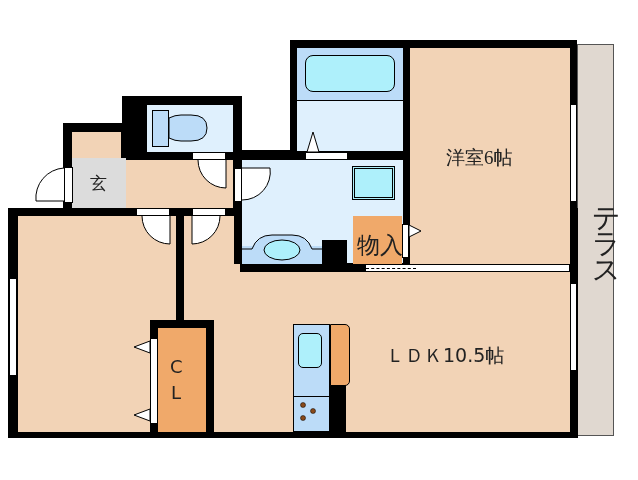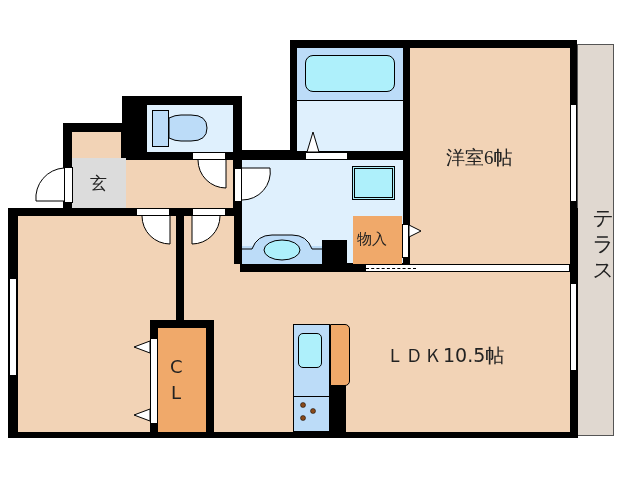--- a/index.html
+++ b/index.html
@@ -13,21 +13,21 @@
   .terrace{background:#e0d8d0;border:1px solid #555;}
   .label{position:absolute;color:#222;font-size:19px;white-space:nowrap;}
   svg{position:absolute;overflow:visible;}
 </style>
 </head>
 <body>
 
 <div class="abs" style="left:0;top:0;width:638px;height:480px;">
 
   <div class="abs terrace" style="left:577px;top:44px;width:37px;height:392px;"></div>
-  <div class="label" style="left:592px;top:205px;width:22px;font-size:21px;line-height:26px;white-space:normal;text-align:right;">テラス</div>
+  <div class="label" style="left:592px;top:205px;width:22px;font-size:28px;line-height:26px;white-space:normal;text-align:center;">テラス</div>
 
   <div class="abs wall" style="left:290px;top:40px;width:287px;height:234px;"></div>
   <div class="abs wall" style="left:8px;top:208px;width:570px;height:230px;"></div>
   <div class="abs wall" style="left:122px;top:96px;width:120px;height:66px;"></div>
   <div class="abs wall" style="left:63px;top:123px;width:178px;height:92px;"></div>
   <div class="abs wall" style="left:230px;top:150px;width:75px;height:125px;"></div>
 
   <div class="abs room" style="left:410px;top:48px;width:160px;height:216px;"></div>
   <div class="label" style="left:446px;top:145px;font-family:Liberation Serif, serif;">洋室6帖</div>
 
@@ -47,21 +47,21 @@
       <path d="M0,18 L10,18 Q15,4 30,4 L50,4 Q65,4 70,18 L80,18" fill="#bcdcf8" stroke="#000" stroke-width="1"></path>
       <ellipse cx="40" cy="19" rx="18" ry="10" fill="#aef0fb" stroke="#000" stroke-width="1"></ellipse>
     </svg>
 
   <div class="abs" style="left:234px;top:168px;width:8px;height:34px;background:#fff;border:1px solid #000;"></div>
   <svg style="left:242px;top:168px;" width="30" height="34">
       <path d="M0,0 L28,0 A28,28 0 0 1 0,32" fill="#fff" stroke="#000" stroke-width="1"></path>
     </svg>
 
   <div class="abs storage" style="left:353px;top:216px;width:49px;height:48px;"></div>
-  <div class="label" style="left:357px;top:230px;font-size:15px;">物入</div>
+  <div class="label" style="left:357px;top:230px;font-size:23px;">物入</div>
   <div class="abs" style="left:402px;top:224px;width:7px;height:34px;background:#fff;border:1px solid #000;"></div>
   <svg style="left:409px;top:225px;" width="12" height="12">
       <polygon points="0,0 12,6 0,12" fill="#fff" stroke="#000" stroke-width="1"></polygon>
     </svg>
 
   <div class="abs" style="left:365px;top:264px;width:205px;height:8px;background:#fff;border:1px solid #000;"></div>
   <div class="abs" style="left:366px;top:268px;width:50px;height:0;border-top:1px dashed #000;"></div>
 
   <div class="abs wet" style="left:147px;top:105px;width:86px;height:47px;"></div>
   <div class="abs" style="left:152px;top:110px;width:17px;height:37px;background:#bcdcf8;border:1px solid #000;"></div>

